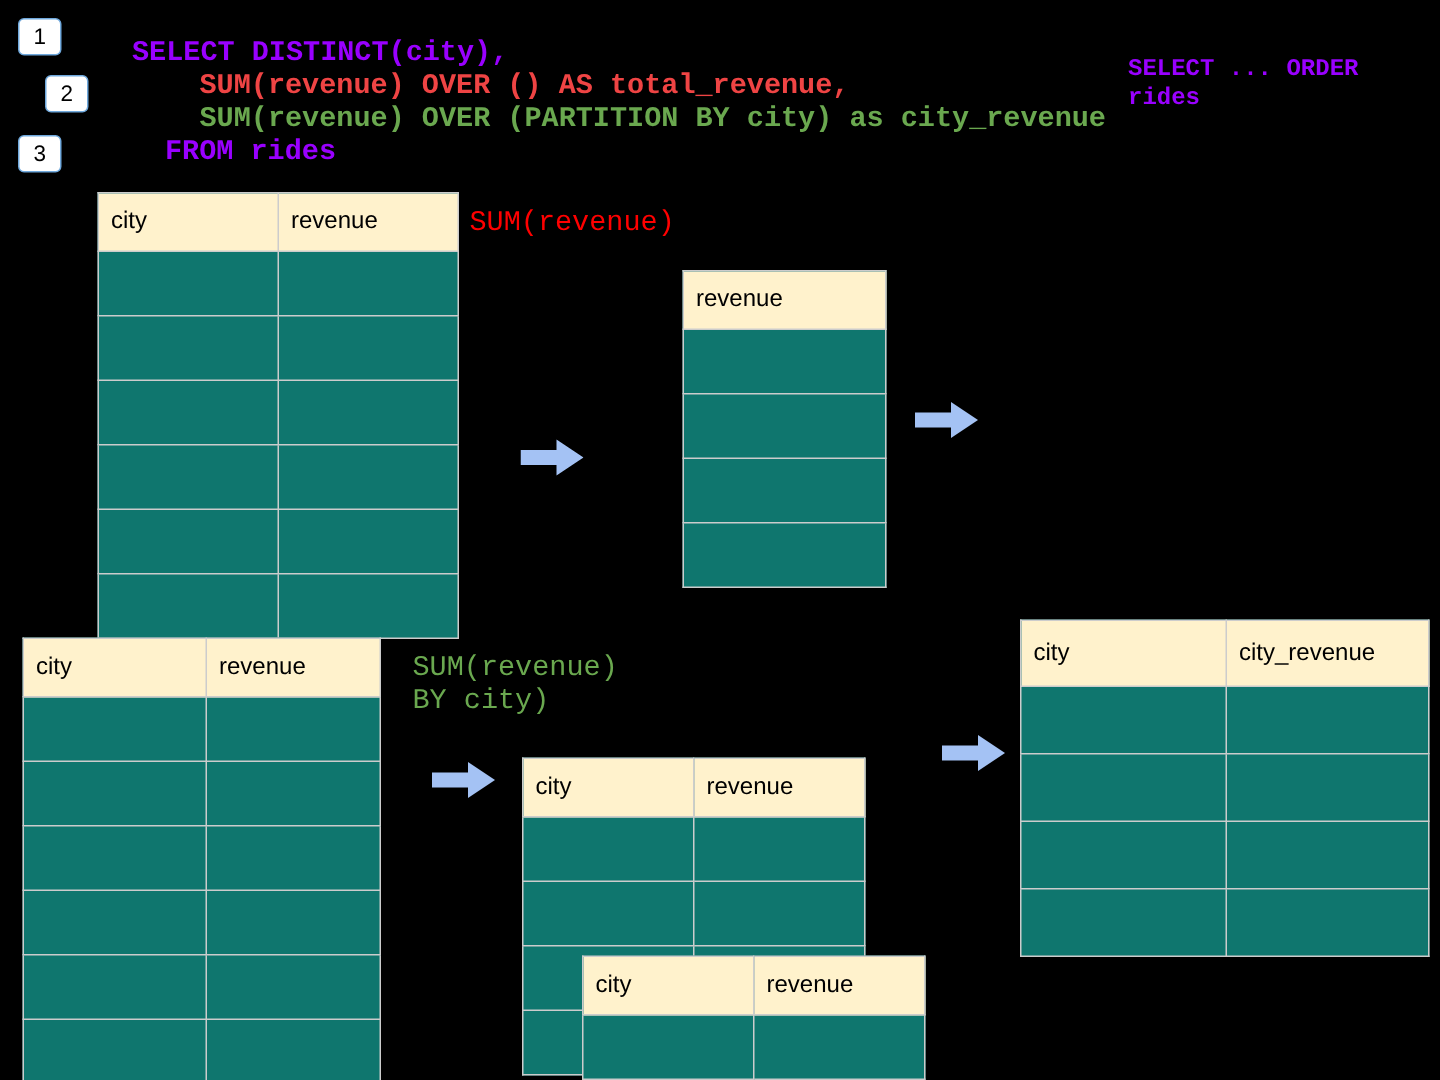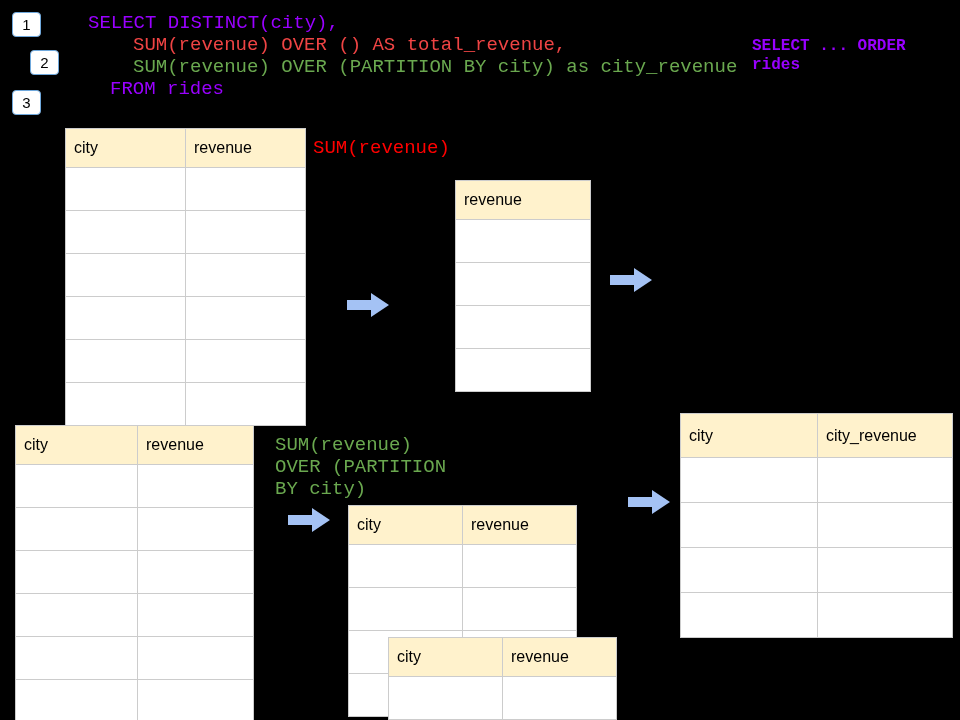--- a/index.html
+++ b/index.html
@@ -14,23 +14,23 @@
     position: absolute;
     width: 27px; height: 23px;
     background: #ffffff;
     border: 1px solid #6fa8dc;
     border-radius: 4px;
     color: #000;
     font: 15px "Liberation Sans", sans-serif;
     display: flex; align-items: center; justify-content: center;
   }
   .code {
-    position: absolute; left: 88px; top: 12px;
+    position: absolute; left: 88px; top: 24px;
     font-family: "Liberation Mono", monospace;
-    font-weight: normal;
+    font-weight: bold;
     font-size: 19px; line-height: 22px;
     white-space: nowrap;
   }
   .ind1 { padding-left: 45px; }
   .ind2 { padding-left: 22px; }
   .c-purple { color: #9900ff; }
   .c-red    { color: #ef4444; }
   .c-green  { color: #6aa84f; }
   .note {
     position: absolute; left: 752px; top: 37px;
@@ -45,21 +45,21 @@
     font-family: "Liberation Mono", monospace;
     font-weight: normal;
     font-size: 19px; line-height: 22px;
     white-space: nowrap;
   }
   .annot-over      { left: 313px; top: 137px; color: #ff0000; }
   .annot-partition { left: 275px; top: 434px; color: #6aa84f; }
   .dtable {
     position: absolute;
     border-collapse: collapse;
-    background: #ffffff;
+    background: #0f766e;
     table-layout: fixed;
     padding-left: 47px;
   }
   .dtable th {
     background: #fff2cc;
     color: #000;
     font-family: "Liberation Sans", sans-serif;
     font-size: 16px; font-weight: normal;
     text-align: left;
     padding: 0 0 0 8px;
@@ -93,21 +93,20 @@
   <div>SELECT ... ORDER</div>
   <div>rides</div>
 </div>
 
 <div class="annot annot-over">
   <div>SUM(revenue)</div>
 </div>
 
 <div class="annot annot-partition">
   <div>SUM(revenue)</div>
-  <div>OVER (PARTITION</div>
   <div>BY city)</div>
 </div>
 
 <table class="dtable" style="left:65px; top:128px; width:240px">
   <colgroup>
       <col style="width:120px">
       <col style="width:120px">
     </colgroup>
   <thead>
     <tr>

